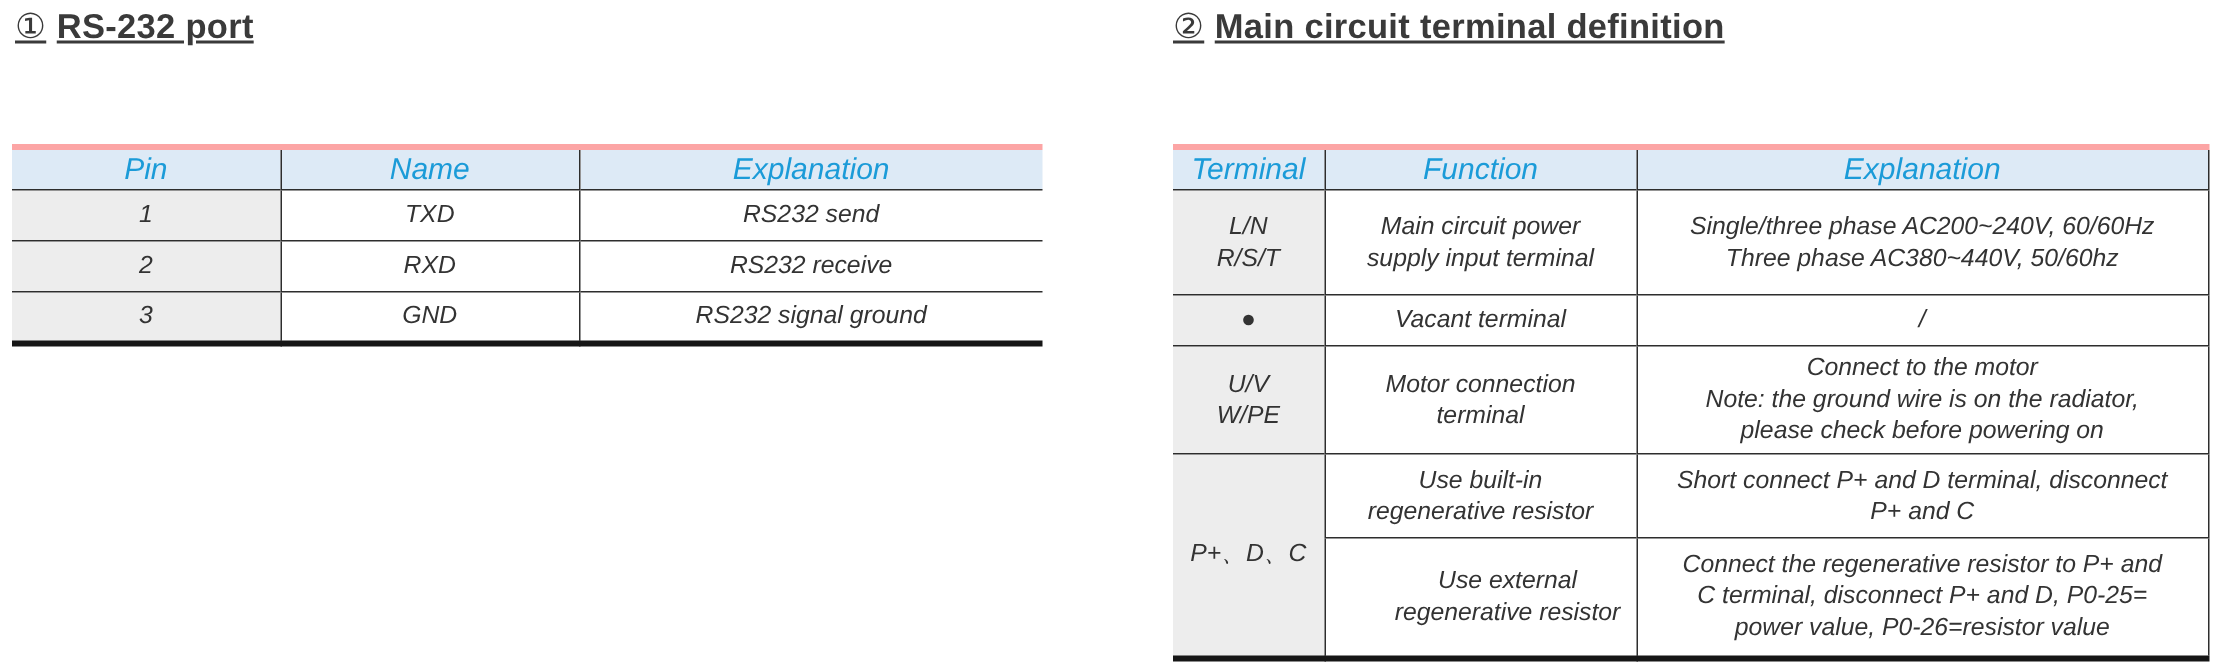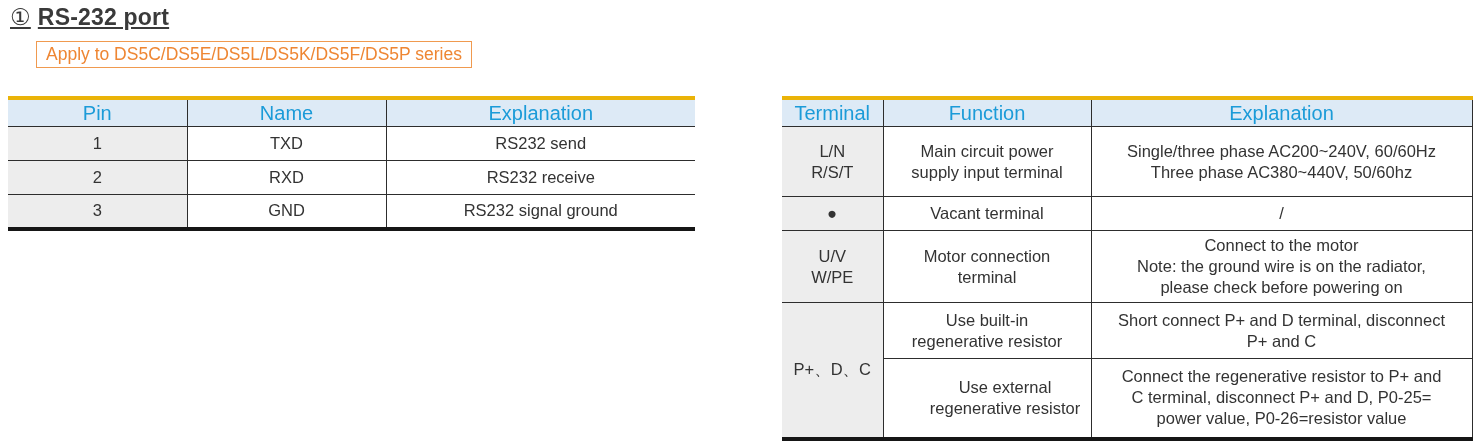--- a/index.html
+++ b/index.html
@@ -32,22 +32,23 @@
     line-height: 22px;
     padding: 1px 9px 2px 9px;
     white-space: nowrap;
     background: #ffffff;
   }
 
   table.tbl {
     position: absolute;
     border-collapse: collapse;
     table-layout: fixed;
-    border-top: 4px solid #eab308;
+    border-top: 4px solid #fca5a5;
     border-bottom: 4px solid #161616;
+    font-style: italic;
   }
   table.tbl th, table.tbl td {
     border-top: 1.5px solid #2d2d2d;
     text-align: center;
     vertical-align: middle;
     font-weight: normal;
     white-space: pre-line;
     overflow: hidden;
   }
   table.tbl th + th, table.tbl td + td { border-left: 1.5px solid #2d2d2d; }
@@ -71,21 +72,20 @@
 </style>
 </head>
 <body>
 
 <div class="canvas">
 
   <div class="section-title" style="left:10px; top:4px;">
     <span class="num">①</span><span>RS-232 port</span>
   </div>
 
-  <div class="series-badge" style="left:36px; top:41px;">Apply to DS5C/DS5E/DS5L/DS5K/DS5F/DS5P series</div>
 
   <table class="tbl" id="rs232-table" style="left:8px; top:96px; width:687px;">
     <colgroup>
         <col style="width:179px">
         <col style="width:199px">
         <col style="width:309px">
       </colgroup>
     <thead>
       <tr>
         <th>Pin</th>
@@ -105,20 +105,23 @@
         <td>RS232 receive</td>
       </tr>
       <tr>
         <td class="gray-col">3</td>
         <td>GND</td>
         <td>RS232 signal ground</td>
       </tr>
     </tbody>
   </table>
 
+  <div class="section-title" style="left:782px; top:4px;">
+    <span class="num">②</span><span>Main circuit terminal definition</span>
+  </div>
 
 
   <table class="tbl" id="main-circuit-table" style="left:782px; top:96px; width:690px;">
     <colgroup>
         <col style="width:101px">
         <col style="width:208px">
         <col style="width:381px">
       </colgroup>
     <thead>
       <tr>

